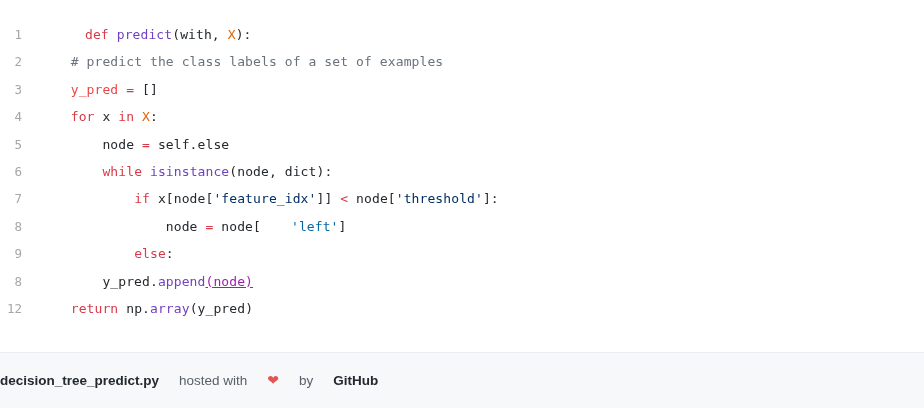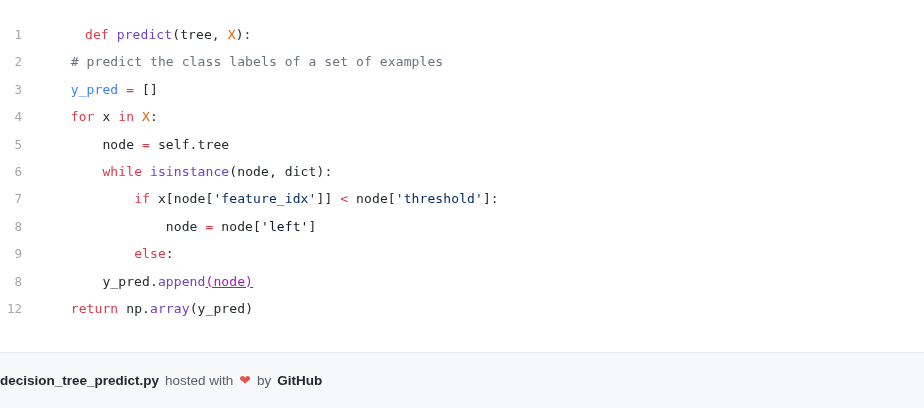--- a/index.html
+++ b/index.html
@@ -76,21 +76,21 @@
     align-items: center;
     padding-left: 0px;
     box-sizing: border-box;
     font-size: 13.5px;
     color: #586069;
   }
 
   .meta-inner {
     display: flex;
     align-items: flex-start;
-    gap: 6px;
+    gap: 20px;
     padding-left: 0px;
   }
 
   .meta-file {
     color: #24292e;
     font-weight: bold;
     text-decoration: none;
   }
   .meta-plain { color: #586069; }
   .meta-brand {
@@ -109,49 +109,49 @@
 </head>
 <body>
 
 <div class="gist">
 
   <div class="gist-code">
     <table class="code-table">
       <tbody id="code-lines">
           <tr class="code-row">
             <td class="line-num">1</td>
-            <td class="line-code"><span class="tok" style="color: rgb(215, 58, 73); margin-left: 46px;">def </span><span class="tok" style="color: rgb(111, 66, 193); text-align: right;">predict</span><span class="tok" style="color: rgb(36, 41, 46);">(tree, </span><span class="tok" style="color: rgb(227, 98, 9);">X</span><span class="tok" style="color: rgb(36, 41, 46);">):</span></td>
+            <td class="line-code"><span class="tok" style="color: rgb(215, 58, 73); margin-left: 46px;">def </span><span class="tok" style="color: rgb(111, 66, 193); text-align: right;">predict</span><span class="tok" style="color: rgb(36, 41, 46);">(with, </span><span class="tok" style="color: rgb(227, 98, 9);">X</span><span class="tok" style="color: rgb(36, 41, 46);">):</span></td>
           </tr>
           <tr class="code-row">
             <td class="line-num">2</td>
             <td class="line-code"><span class="tok" style="color: rgb(36, 41, 46);">    </span><span class="tok" style="color: rgb(106, 115, 125);"># predict the class labels of a set of examples</span></td>
           </tr>
           <tr class="code-row">
             <td class="line-num">3</td>
-            <td class="line-code"><span class="tok" style="color: #3b82f6;">    y_pred </span><span class="tok" style="color: rgb(215, 58, 73);">=</span><span class="tok" style="color: rgb(36, 41, 46);"> []</span></td>
+            <td class="line-code"><span class="tok" style="color: #ef4444;">    y_pred </span><span class="tok" style="color: rgb(215, 58, 73);">=</span><span class="tok" style="color: rgb(36, 41, 46);"> []</span></td>
           </tr>
           <tr class="code-row">
             <td class="line-num">4</td>
             <td class="line-code"><span class="tok" style="color: rgb(36, 41, 46);">    </span><span class="tok" style="color: rgb(215, 58, 73);">for</span><span class="tok" style="color: rgb(36, 41, 46);"> x </span><span class="tok" style="color: rgb(215, 58, 73);">in</span><span class="tok" style="color: rgb(36, 41, 46);"> </span><span class="tok" style="color: rgb(227, 98, 9);">X</span><span class="tok" style="color: rgb(36, 41, 46);">:</span></td>
           </tr>
           <tr class="code-row">
             <td class="line-num">5</td>
-            <td class="line-code"><span class="tok" style="color: rgb(36, 41, 46);">        node </span><span class="tok" style="color: rgb(215, 58, 73);">=</span><span class="tok" style="color: rgb(36, 41, 46);"> self.tree</span></td>
+            <td class="line-code"><span class="tok" style="color: rgb(36, 41, 46);">        node </span><span class="tok" style="color: rgb(215, 58, 73);">=</span><span class="tok" style="color: rgb(36, 41, 46);"> self.else</span></td>
           </tr>
           <tr class="code-row">
             <td class="line-num">6</td>
             <td class="line-code"><span class="tok" style="color: rgb(36, 41, 46);">        </span><span class="tok" style="color: rgb(215, 58, 73);">while</span><span class="tok" style="color: rgb(36, 41, 46);"> </span><span class="tok" style="color: rgb(111, 66, 193);">isinstance</span><span class="tok" style="color: rgb(36, 41, 46);">(node, dict):</span></td>
           </tr>
           <tr class="code-row">
             <td class="line-num">7</td>
             <td class="line-code"><span class="tok" style="color: rgb(36, 41, 46);">            </span><span class="tok" style="color: rgb(215, 58, 73);">if</span><span class="tok" style="color: rgb(36, 41, 46);"> x[node[</span><span class="tok" style="color: rgb(3, 47, 98);">'feature_idx'</span><span class="tok" style="color: rgb(36, 41, 46);">]] </span><span class="tok" style="color: rgb(215, 58, 73);">&lt;</span><span class="tok" style="color: rgb(36, 41, 46);"> node[</span><span class="tok" style="color: rgb(3, 47, 98);">'threshold'</span><span class="tok" style="color: rgb(36, 41, 46);">]:</span></td>
           </tr>
           <tr class="code-row">
             <td class="line-num">8</td>
-            <td class="line-code"><span class="tok" style="color: rgb(36, 41, 46);">                node </span><span class="tok" style="color: rgb(215, 58, 73);">=</span><span class="tok" style="color: rgb(36, 41, 46);"> node[</span><span class="tok" style="color: #0f172a;">'left'</span><span class="tok" style="color: rgb(36, 41, 46);">]</span></td>
+            <td class="line-code"><span class="tok" style="color: rgb(36, 41, 46);">                node </span><span class="tok" style="color: rgb(215, 58, 73);">=</span><span class="tok" style="color: rgb(36, 41, 46);"> node[</span><span class="tok" style="color: #0369a1; margin-left: 30px;">'left'</span><span class="tok" style="color: rgb(36, 41, 46);">]</span></td>
           </tr>
           <tr class="code-row">
             <td class="line-num">9</td>
             <td class="line-code"><span class="tok" style="color: rgb(36, 41, 46);">            </span><span class="tok" style="color: rgb(215, 58, 73);">else</span><span class="tok" style="color: rgb(36, 41, 46);">:</span></td>
           </tr>
           <tr class="code-row">
             <td class="line-num">8</td>
             <td class="line-code"><span class="tok" style="color: rgb(36, 41, 46);">        y_pred.</span><span class="tok" style="color: rgb(111, 66, 193);">append</span><span class="tok" style="color: #a21caf; text-decoration: underline;">(node)</span></td>
           </tr>
           <tr class="code-row">

